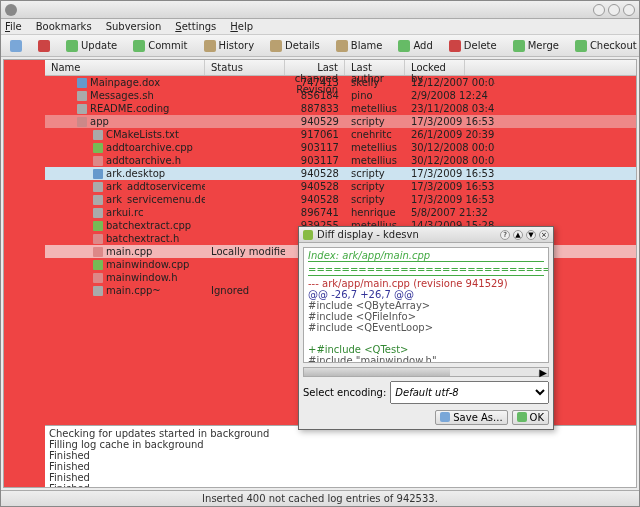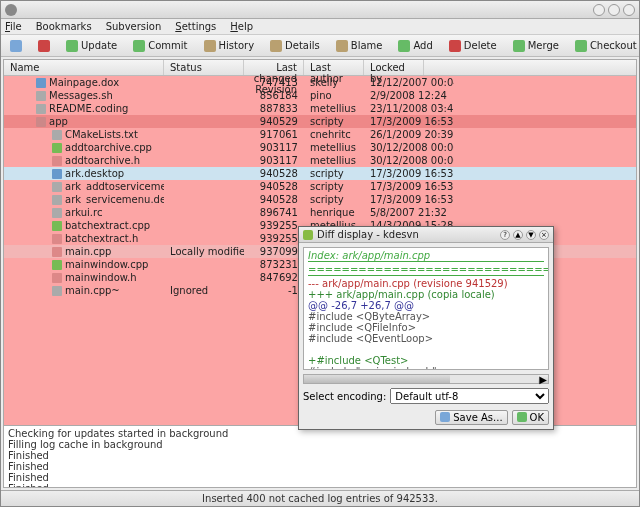--- a/index.html
+++ b/index.html
@@ -8,21 +8,21 @@
 .titlebar { height: 18px; background: linear-gradient(#f0f0f0,#d8d8d8); display: flex; align-items: center; padding: 0 4px; border-bottom: 1px solid #aaa; }
 .titlebar .sysicon { width: 12px; height: 12px; background: #888; border-radius: 50%; margin-right: 6px; }
 .titlebar .title { flex: 1; color: #666; font-size: 10px; }
 .titlebar .wbtn { width: 12px; height: 12px; border: 1px solid #999; border-radius: 50%; margin-left: 3px; background: #eee; }
 .menubar { height: 16px; background: #ececec; display: flex; align-items: center; padding: 0 4px; gap: 14px; border-bottom: 1px solid #ccc; }
 .menubar span { font-size: 10px; color: #222; }
 .menubar span u { text-decoration: underline; }
 .toolbar { height: 22px; background: linear-gradient(#f5f5f5,#e0e0e0); display: flex; align-items: center; padding: 0 4px; gap: 6px; border-bottom: 1px solid #bbb; }
 .tbtn { display: flex; align-items: center; gap: 3px; padding: 1px 4px; font-size: 10px; color: #222; border: 1px solid transparent; border-radius: 2px; }
 .tico { width: 12px; height: 12px; display: inline-block; border-radius: 2px; }
-.main { flex: 1; display: flex; flex-direction: column; background: #fca5a5; border: 1px solid #aaa; margin: 2px; }
+.main { flex: 1; display: flex; flex-direction: column; background: #ef4444; border: 1px solid #aaa; margin: 2px; padding-left: 41px; }
 .filearea { flex: 1; overflow: auto; position: relative; }
 .headers { display: flex; background: linear-gradient(#f5f5f5,#e2e2e2); border-bottom: 1px solid #bbb; height: 16px; position: sticky; top: 0; }
 .headers div { padding: 2px 6px; font-size: 10px; color: #222; border-right: 1px solid #ccc; }
 .col-name { width: 160px; }
 .col-status { width: 80px; }
 .col-rev { width: 60px; text-align: right; }
 .col-auth { width: 60px; }
 .col-date { width: 90px; }
 .col-lock { width: 60px; }
 .row { display: flex; height: 13px; align-items: center; font-size: 10px; color: #222; }
@@ -47,21 +47,21 @@
 .diffbody .idx { color: #4a4; font-style: italic; border-bottom: 1px solid #4a4; margin-bottom: 2px; }
 .diffbody .old { color: #b33; }
 .diffbody .new { color: #383; }
 .diffbody .hunk { color: #339; }
 .diffbody .ctx { color: #555; }
 .diffbody .add { color: #383; }
 .dlgscroll { height: 10px; background: #e5e5e5; margin: 0 4px; border: 1px solid #aaa; position: relative; }
 .dlgscroll .thumb { position: absolute; left: 0; top: 0; width: 60%; height: 100%; background: linear-gradient(#ddd,#bbb); }
 .dlgscroll .arr { position: absolute; right: 0; top: 0; width: 10px; height: 100%; background: linear-gradient(#eee,#ccc); display: flex; align-items: center; justify-content: center; }
 .enc { display: flex; align-items: center; margin: 4px; gap: 4px; font-size: 10px; }
-.enc select { flex: 1; font-size: 10px; height: 16px; }
+.enc select { flex: 1; font-size: 10px; height: 23px; font-style: italic; }
 .dlgbtns { display: flex; justify-content: flex-end; gap: 4px; margin: 2px 4px 4px; }
 .dlgbtns button { font-size: 10px; padding: 1px 4px; background: linear-gradient(#f5f5f5,#ddd); border: 1px solid #999; border-radius: 2px; display: flex; align-items: flex-start; gap: 3px; }
 </style>
 </head>
 <body>
 
 <div class="window">
   <div class="titlebar">
     <span class="sysicon"></span>
     <span class="title"></span>
@@ -345,21 +345,20 @@
     <span class="dtxt">Diff display - kdesvn</span>
     <span class="dbtn">?</span>
     <span class="dbtn">▲</span>
     <span class="dbtn">▼</span>
     <span class="dbtn">×</span>
   </div>
   <div class="diffbody">
     <div class="idx">Index: ark/app/main.cpp</div>
     <div class="idx">==================================================</div>
     <div class="old">--- ark/app/main.cpp   (revisione 941529)</div>
-    <div class="new">+++ ark/app/main.cpp   (copia locale)</div>
     <div class="hunk">@@ -26,7 +26,7 @@</div>
     <div class="ctx">#include &lt;QByteArray&gt;</div>
     <div class="ctx">#include &lt;QFileInfo&gt;</div>
     <div class="ctx">#include &lt;QEventLoop&gt;</div>
     <div class="ctx">&nbsp;</div>
     <div class="add">+#include &lt;QTest&gt;</div>
     <div class="ctx">#include "mainwindow.h"</div>
 
   </div>
   <div class="dlgscroll">

